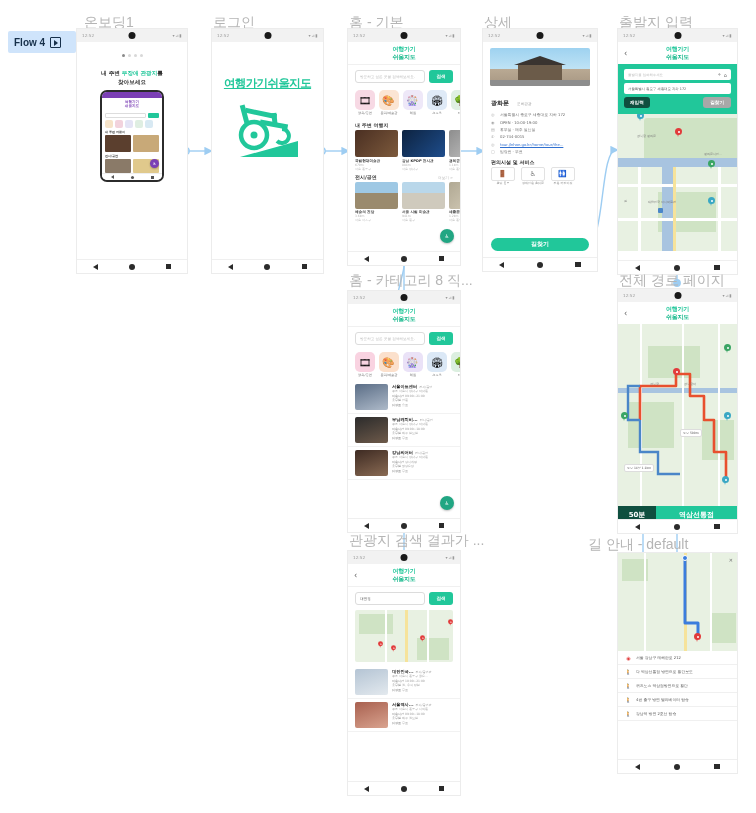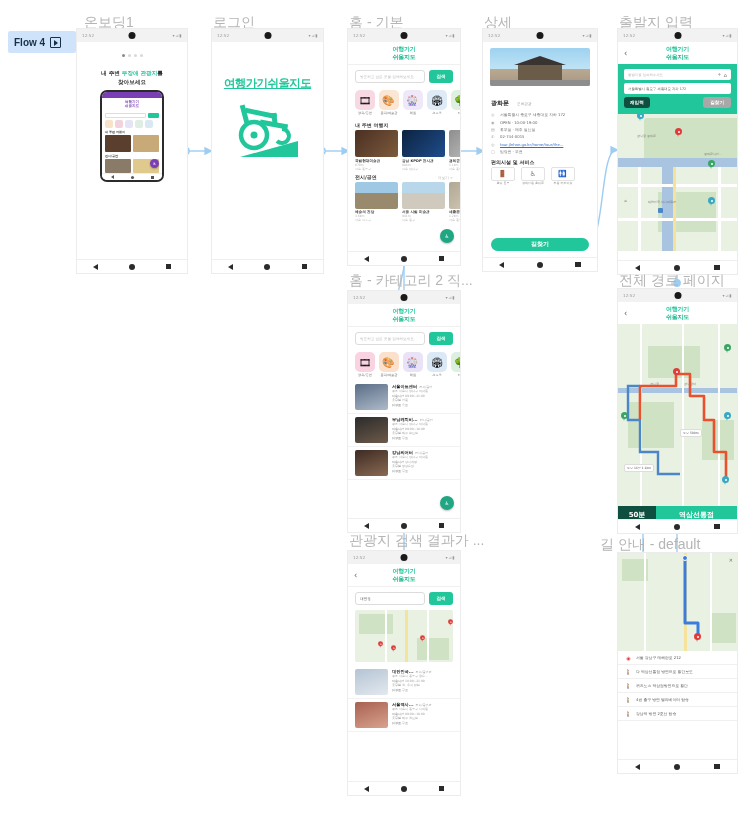--- a/index.html
+++ b/index.html
@@ -581,21 +581,21 @@
         </div>
       <div style="position:absolute;left:40px;top:94px;width:5px;height:5px;background:#4a86c8;border-radius:1px"></div>
     </div>
     <div class="navbar" style="position:absolute;left:0;right:0;bottom:0">
       <i class="nb-back"></i>
       <i class="nb-home"></i>
       <i class="nb-rec"></i>
     </div>
   </div>
 
-  <div class="frame-title" style="left:349px;top:272px">홈 - 카테고리 2 직...</div>
+  <div class="frame-title" style="left:349px;top:272px">홈 - 카테고리 8 직...</div>
   <div class="phone" style="left:347px;top:290px;width:114px;height:243px">
     <div class="statusbar">
       <span class="time">12:52</span>
       <span class="cam"></span>
       <span class="sig">▾⊿▮</span>
     </div>
     <div class="brand">
       <div>여행가기</div>
       <div class="l2">쉬울지도</div>
     </div>
@@ -786,21 +786,21 @@
       <div class="time">50분</div>
       <div class="go">역삼선통점</div>
     </div>
     <div class="navbar" style="position:absolute;left:0;right:0;bottom:0">
       <i class="nb-back"></i>
       <i class="nb-home"></i>
       <i class="nb-rec"></i>
     </div>
   </div>
 
-  <div class="frame-title" style="left:600px;top:536px">길 안내 - default</div>
+  <div class="frame-title" style="left:588px;top:536px">길 안내 - default</div>
   <div class="phone" style="left:617px;top:552px;width:121px;height:222px">
     <div class="mapbase" style="height:98px">
       <div class="green" style="left:4px;top:6px;width:26px;height:22px"></div>
       <div class="green" style="left:92px;top:60px;width:26px;height:30px"></div>
       <div class="rd" style="left:0;top:28px;width:121px;height:2"></div>
       <div class="rd" style="left:0;top:56px;width:121px;height:2"></div>
       <div class="rd" style="left:0;top:82px;width:121px;height:2"></div>
       <div class="rd" style="left:26px;top:0;width:2px;height:98px"></div>
       <div class="rd" style="left:92px;top:0;width:2px;height:98px"></div>
       <div class="rd y" style="left:66px;top:0;width:3px;height:98px"></div>

